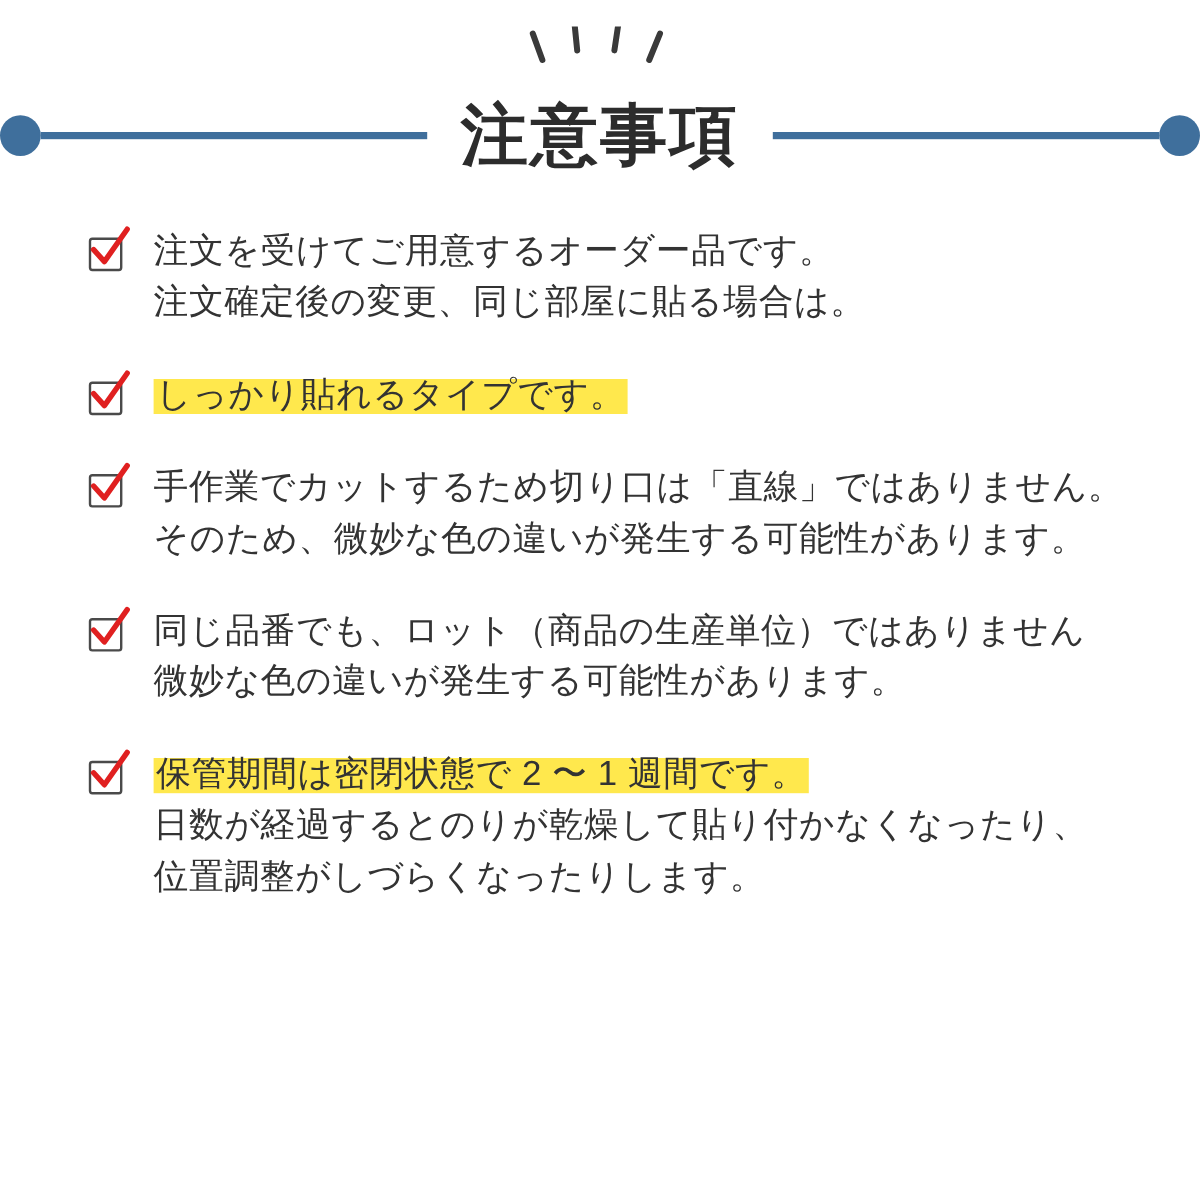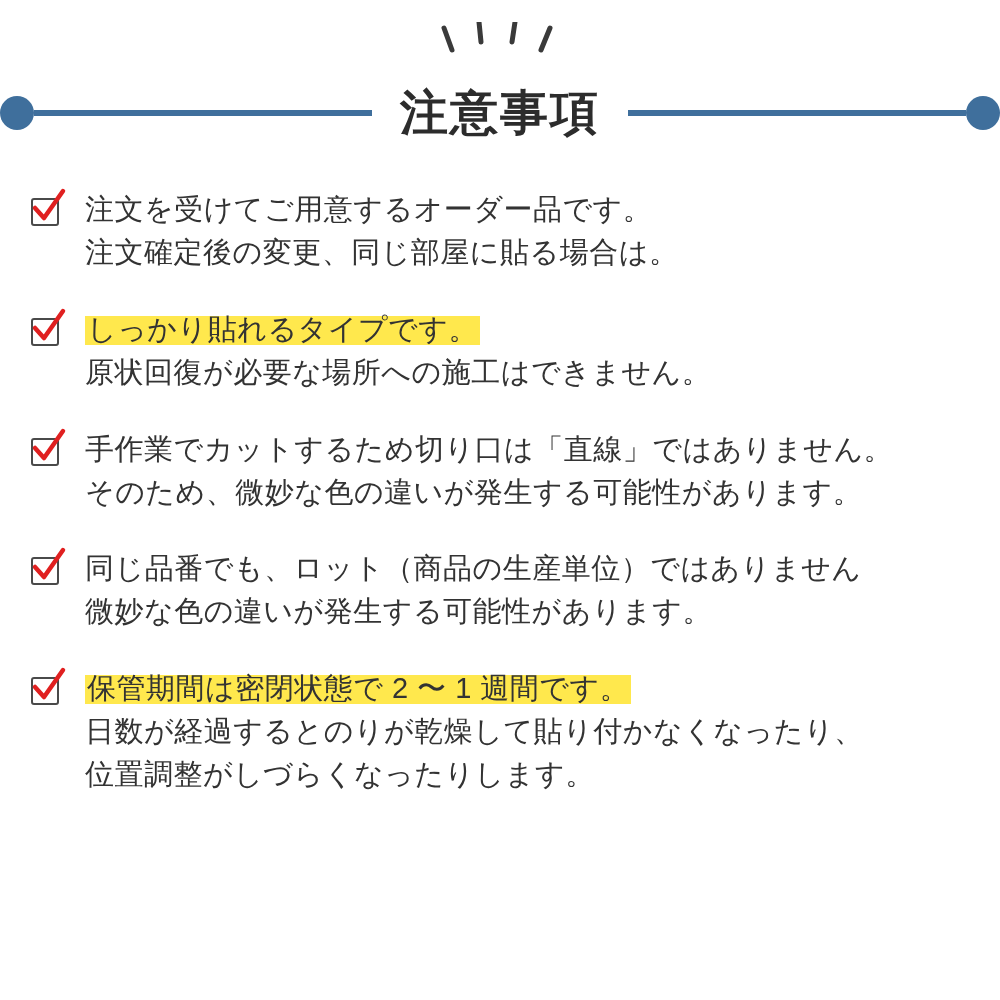--- a/index.html
+++ b/index.html
@@ -49,34 +49,34 @@
     background: #3f6f9c;
     flex: 0 0 auto;
   }
   .rule {
     height: 6px;
     background: #3f6f9c;
     flex: 1 1 auto;
   }
   .rule-left { margin-right: 0; }
   .title {
-    font-size: 48px;
+    font-size: 56px;
     font-weight: 700;
     letter-spacing: 2px;
     color: #2c2c2c;
     padding: 0 28px;
     white-space: nowrap;
     line-height: 1;
     flex: 0 0 auto;
   }
 
   
   .list {
     margin: 18px 1px 0 0;
-    padding: 0 40px 0 29px;
+    padding: 0 40px 0 72px;
   }
   .item {
     display: flex;
     align-items: flex-start;
     margin-bottom: 34px;
   }
   .checkbox {
     flex: 0 0 auto;
     position: relative;
     width: 34px;
@@ -159,21 +159,20 @@
 
     <div class="item">
       <span class="checkbox">
         <span class="box"></span>
         <svg viewBox="0 0 40 40">
             <path d="M7 19 L16 29 L35 2" fill="none" stroke="#e02020" stroke-width="4.5" stroke-linecap="round" stroke-linejoin="round"></path>
           </svg>
       </span>
       <div class="lines">
         <div class="line"><span class="hl">しっかり貼れるタイプです。</span></div>
-        <div class="line"><span>原状回復が必要な場所への施工はできません。</span></div>
       </div>
     </div>
 
     <div class="item">
       <span class="checkbox">
         <span class="box"></span>
         <svg viewBox="0 0 40 40">
             <path d="M7 19 L16 29 L35 2" fill="none" stroke="#e02020" stroke-width="4.5" stroke-linecap="round" stroke-linejoin="round"></path>
           </svg>
       </span>

